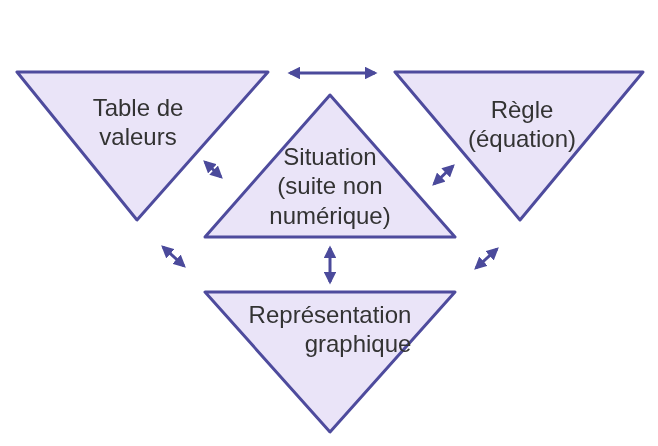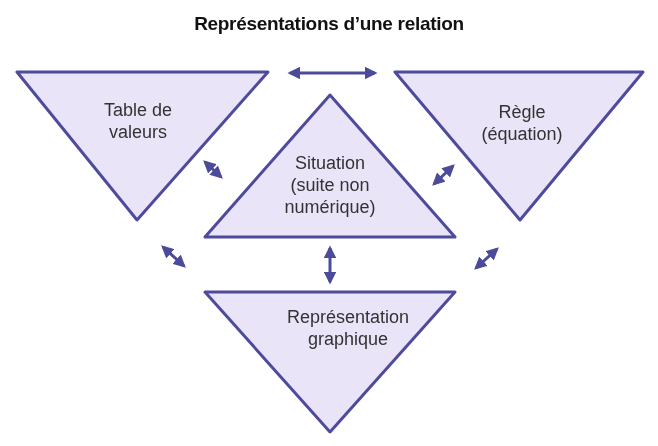--- a/index.html
+++ b/index.html
@@ -18,35 +18,34 @@
     font-weight:700;
     letter-spacing:-0.3px;
     color:var(--title-color,#111);
   }
   svg.diagram{position:absolute;top:0;left:0;}
   .node-label{
     position:absolute;
     transform:translate(-50%,-50%);
     text-align:center;
     white-space:pre-line;
-    font-size:18px;
+    font-size:24px;
     line-height:1.22;
     color:var(--label-color,#333);
   }
   .lbl-table{left:138px;top:122px;}
   .lbl-situation{left:330px;top:186px;}
   .lbl-regle{left:522px;top:124px;}
-  .lbl-graphique{left:348px;top:329px;}
+  .lbl-graphique{left:330px;top:329px;text-align:right;}
 </style>
 </head>
 <body>
 
 <div class="canvas">
 
-  <div class="title">Représentations d’une relation</div>
 
   <svg class="diagram" width="658" height="446" viewBox="0 0 658 446">
     <defs>
       <marker id="ah" viewBox="0 0 10 10" refX="8" refY="5" markerWidth="4.2" markerHeight="4.2" orient="auto-start-reverse">
         <path d="M0,0 L10,5 L0,10 z" fill="var(--arrow,#4B4A9B)"></path>
       </marker>
     </defs>
 
     <g fill="var(--tri-fill,#EAE4F8)" stroke="var(--tri-stroke,#4E4B9D)" stroke-width="3" stroke-linejoin="round">
       <polygon points="17,72 268,72 137,220"></polygon>

